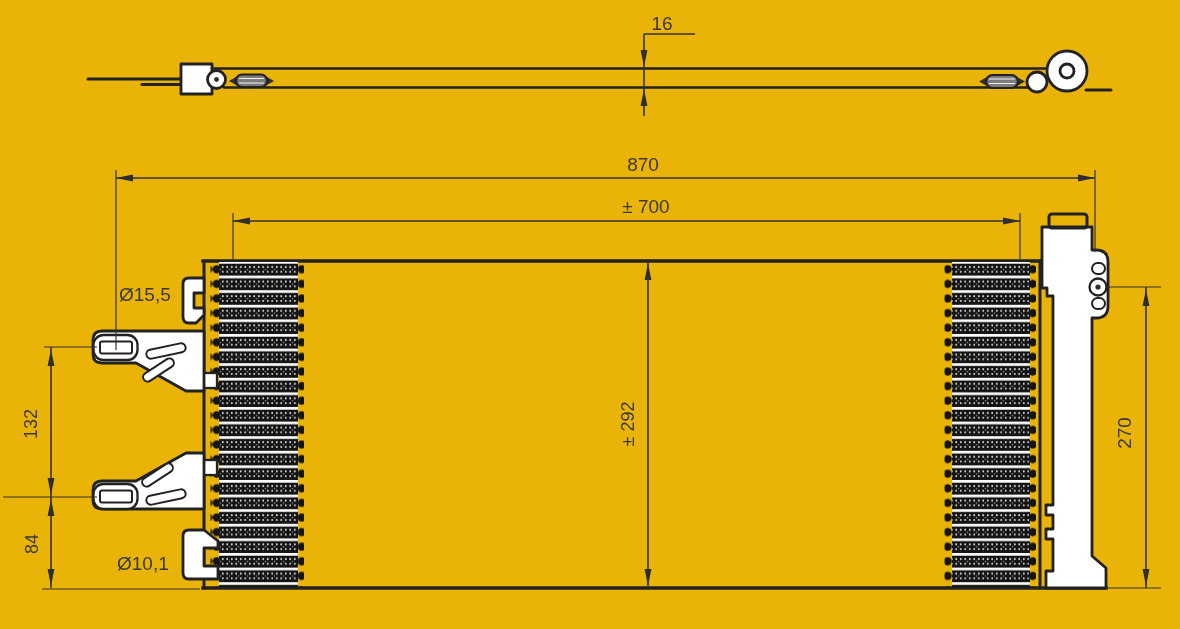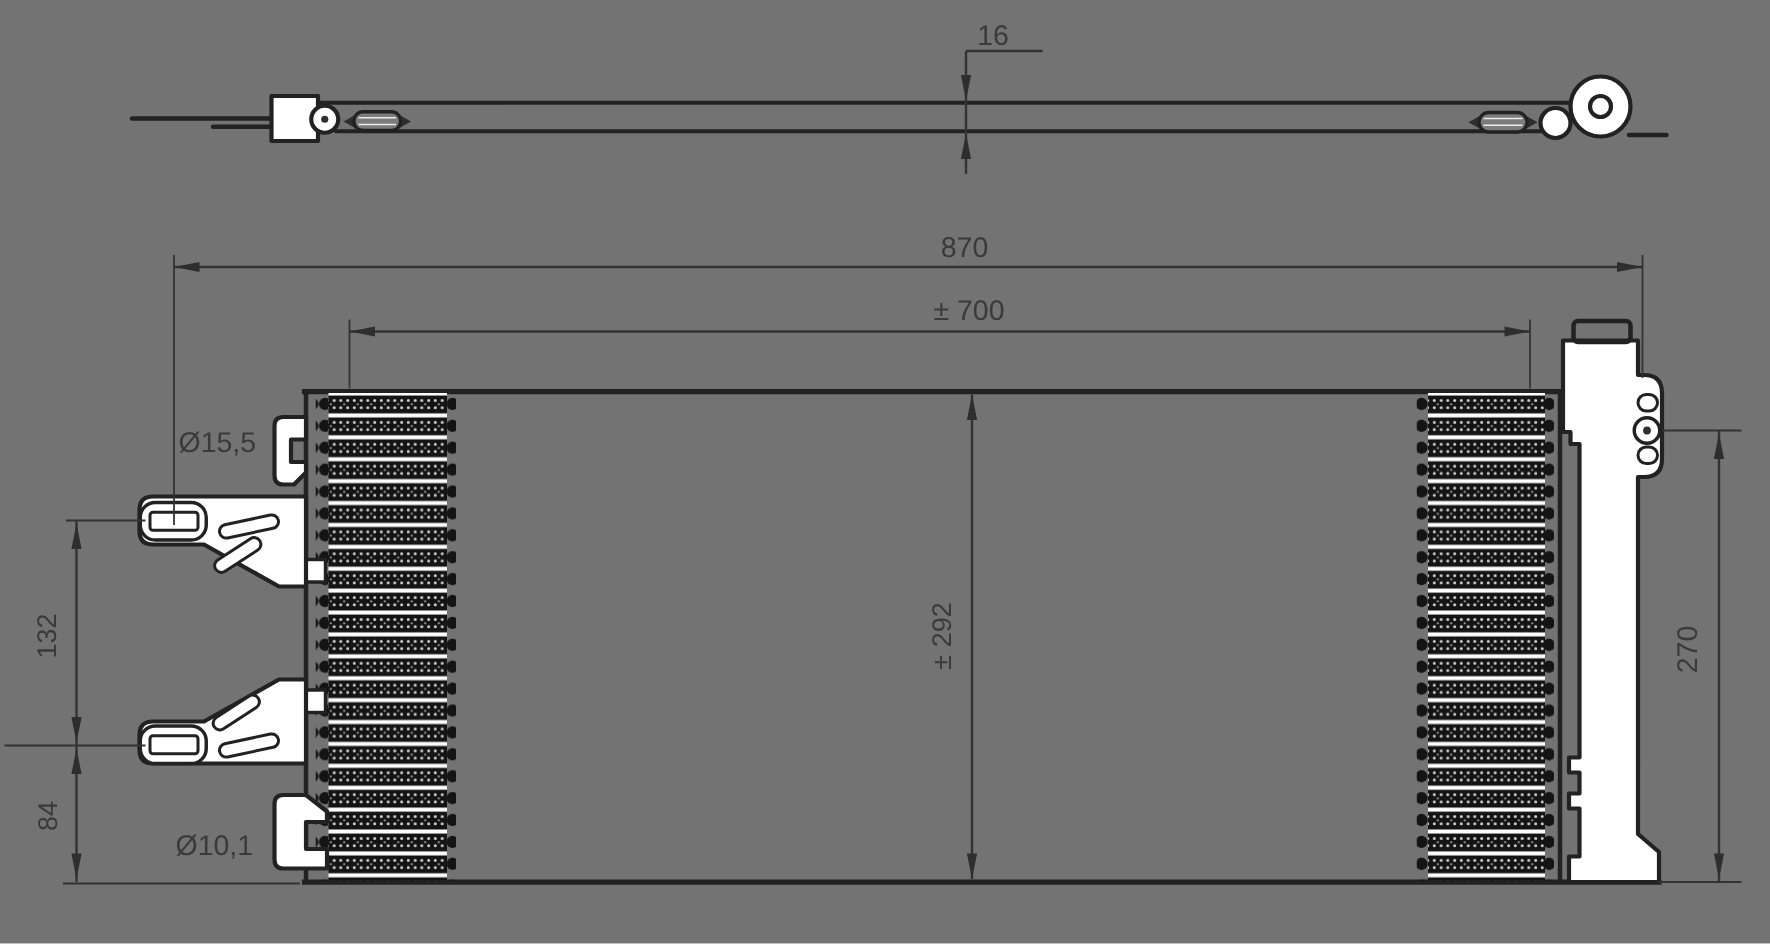--- a/index.html
+++ b/index.html
@@ -1,16 +1,16 @@
 <!DOCTYPE html>
 <html><head>
 <meta charset="utf-8">
 <style>
   html,body{margin:0;padding:0;background:#fff;}
-  .stage{width:1180px;height:629px;position:relative;background:#737373;overflow:hidden;}
+  .stage{width:1180px;height:629px;position:relative;background:#eab308;overflow:hidden;}
   svg{display:block;}
   .ol{stroke:#222;stroke-width:3;fill:none;stroke-linejoin:round;stroke-linecap:round;}
   .ol35{stroke:#222;stroke-width:3.5;fill:none;stroke-linecap:square;}
   .olf{stroke:#222;stroke-width:2.8;fill:#fff;stroke-linejoin:round;}
   .ol2{stroke:#222;stroke-width:2.3;fill:#fff;}
   .ol2n{stroke:#222;stroke-width:2;fill:#fff;}
   .dim{stroke:#333;stroke-width:1.6;fill:none;}
   .thin{stroke:#333;stroke-width:1.2;fill:none;}
   .arw{fill:#2e2e2e;stroke:none;}
   .cap{fill:#7b7b7b;stroke:#222;stroke-width:2.2;}

